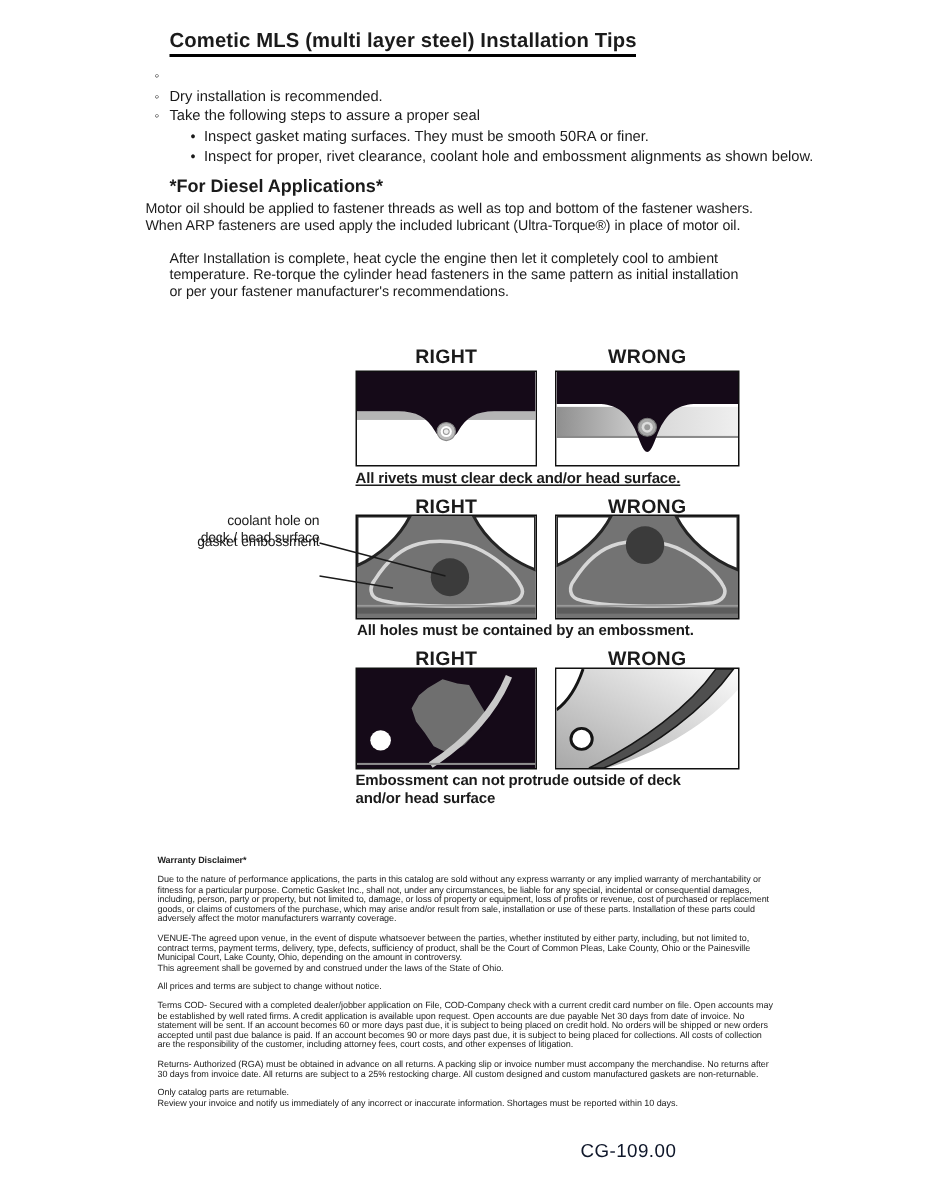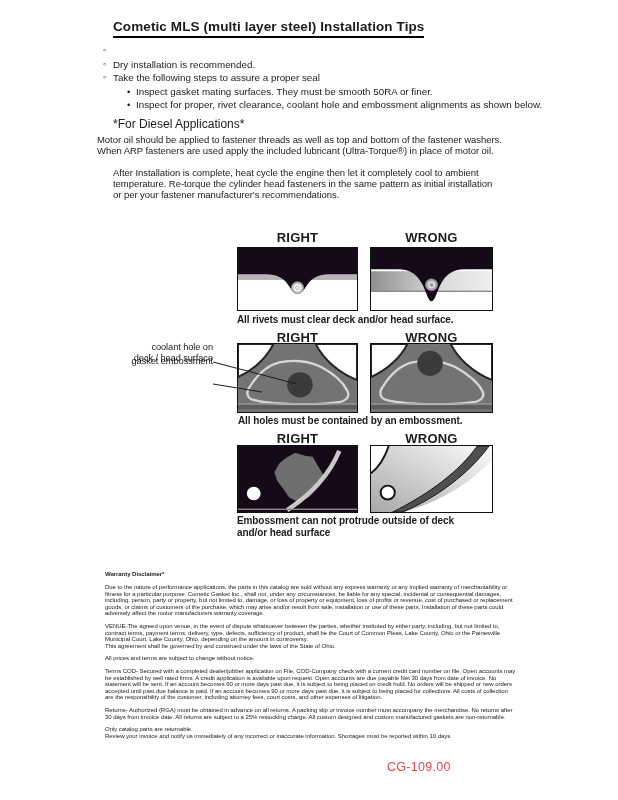--- a/index.html
+++ b/index.html
@@ -15,38 +15,38 @@
     left:113px; top:19px; font-size:13.5px; font-weight:bold;
     border-bottom:2px solid #000; padding-bottom:2px; letter-spacing:0.1px;
     margin:0;
     text-align:right;
   }
   .bullets { left:103px; top:44px; font-size:9.8px; line-height:13.6px; }
   .b-line { display:flex; }
   .b-line .marker { width:10px; font-size:9px; }
   .b-line.sub { padding-left:24px; }
   .b-line.sub .marker { width:9px; font-size:9.5px; }
-  .section-head { left:113px; top:117px; font-size:12px; font-weight:normal; margin:0; }
+  .section-head { left:113px; top:117px; font-size:12px; font-weight:bold; margin:0; }
   .body-para { font-size:9.5px; line-height:10.8px; letter-spacing:-0.05px; }
   .body-para span { display:block; }
   .para1 { left:97px; top:135px; }
   .para2 { left:113px; top:168px; }
   .note  { left:113px; top:207px; font-size:9.5px; letter-spacing:-0.05px; }
 
   .dg-head { font-weight:bold; font-size:13px; text-align:center; width:123px; letter-spacing:0.2px; }
   .panel { position:absolute; border:1.5px solid #101010; box-sizing:border-box; background:#fff; }
   .panel svg { display:block; width:100%; height:100%; }
   .caption { font-weight:bold; font-size:10px; letter-spacing:-0.1px; white-space:pre-line; line-height:11.5px; }
   .dg-label { font-size:9.3px; line-height:11px; text-align:right; white-space:pre-line; width:113px; letter-spacing:-0.1px; }
   .overlay { position:absolute; left:0; top:0; pointer-events:none; }
 
   .fineprint { left:105px; top:571px; width:412px; font-size:6px; line-height:6.6px; letter-spacing:-0.04px; color:#222; }
   .fineprint .fp-head { font-weight:bold; margin-bottom:6.5px; }
   .fineprint p { margin:0 0 6px 0; white-space:pre-line; }
-  .footer { left:387px; top:760px; font-size:12.5px; color:#ef4444; letter-spacing:0.3px; }
+  .footer { left:387px; top:760px; font-size:12.5px; color:#0f172a; letter-spacing:0.3px; }
 </style>
 </head>
 <body>
 
 <div class="page">
 
   <h1 class="abs title">Cometic MLS (multi layer steel) Installation Tips</h1>
 
   <div class="abs bullets">
     <div class="b-line">
@@ -110,21 +110,21 @@
       <rect x="0" y="0" width="123" height="64" fill="#ffffff"></rect>
       <rect x="0" y="24" width="123" height="21" fill="url(#g1)"></rect>
       <rect x="0" y="44" width="123" height="1.4" fill="#8a8a8a"></rect>
       <path d="M0,0 H123 V22 H95 C83,22 76,27 70,39 C66.5,47 64.5,55 61.5,55 C58.5,55 56.5,47 53,39 C47,27 40,22 28,22 H0 Z" fill="#150a18"></path>
       <circle cx="61.5" cy="38" r="6.2" fill="#a8a8a8" stroke="#787878" stroke-width="0.8"></circle>
       <circle cx="61.5" cy="38" r="3.8" fill="#dcdcdc"></circle>
       <circle cx="61.5" cy="38" r="2" fill="#9a9a9a"></circle>
     </svg>
   </div>
 
-  <div class="abs caption" style="left:237px; top:314px;">All rivets must clear deck and/or head surface.</div>
+  <div class="abs caption" style="left:237px; top:314px;text-decoration:underline;">All rivets must clear deck and/or head surface.</div>
 
   <div class="abs dg-head" style="left:236px; top:330px;">RIGHT</div>
   <div class="abs dg-head" style="left:370px; top:330px;">WRONG</div>
 
   <div class="abs dg-label" style="left:100px; top:342px;">coolant hole on
 deck / head surface</div>
   <div class="abs dg-label" style="left:100px; top:356px;">gasket embossment</div>
 
   <div class="panel" style="left:237px; top:343px; width:121px; height:70px;">
     <svg viewBox="0 0 121 70" preserveAspectRatio="none">

